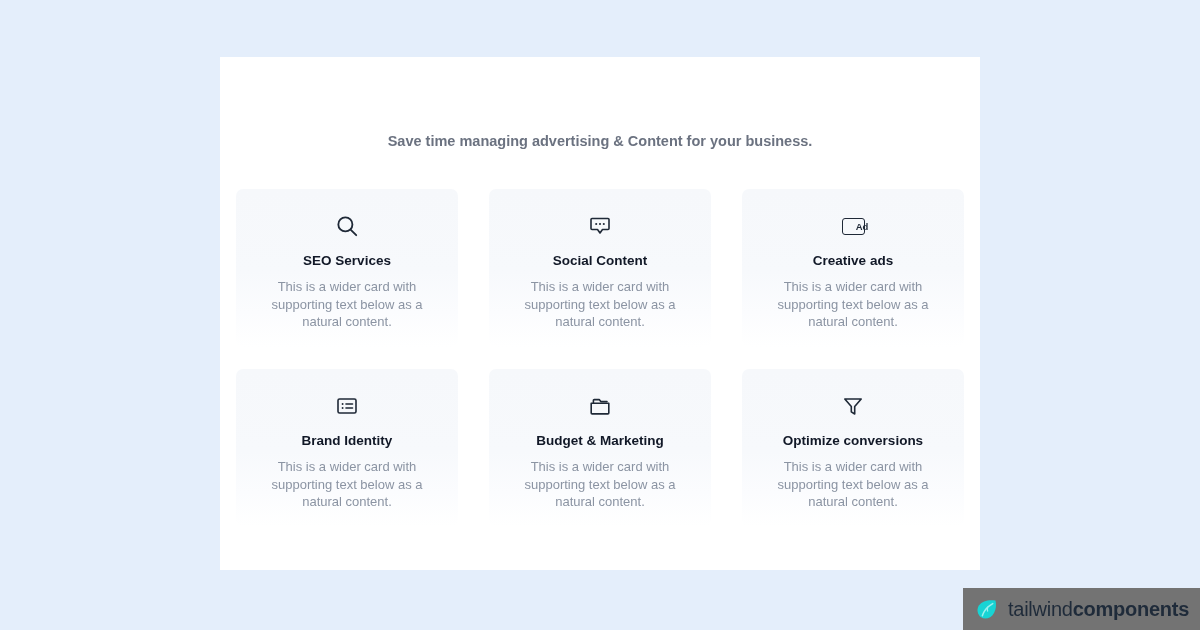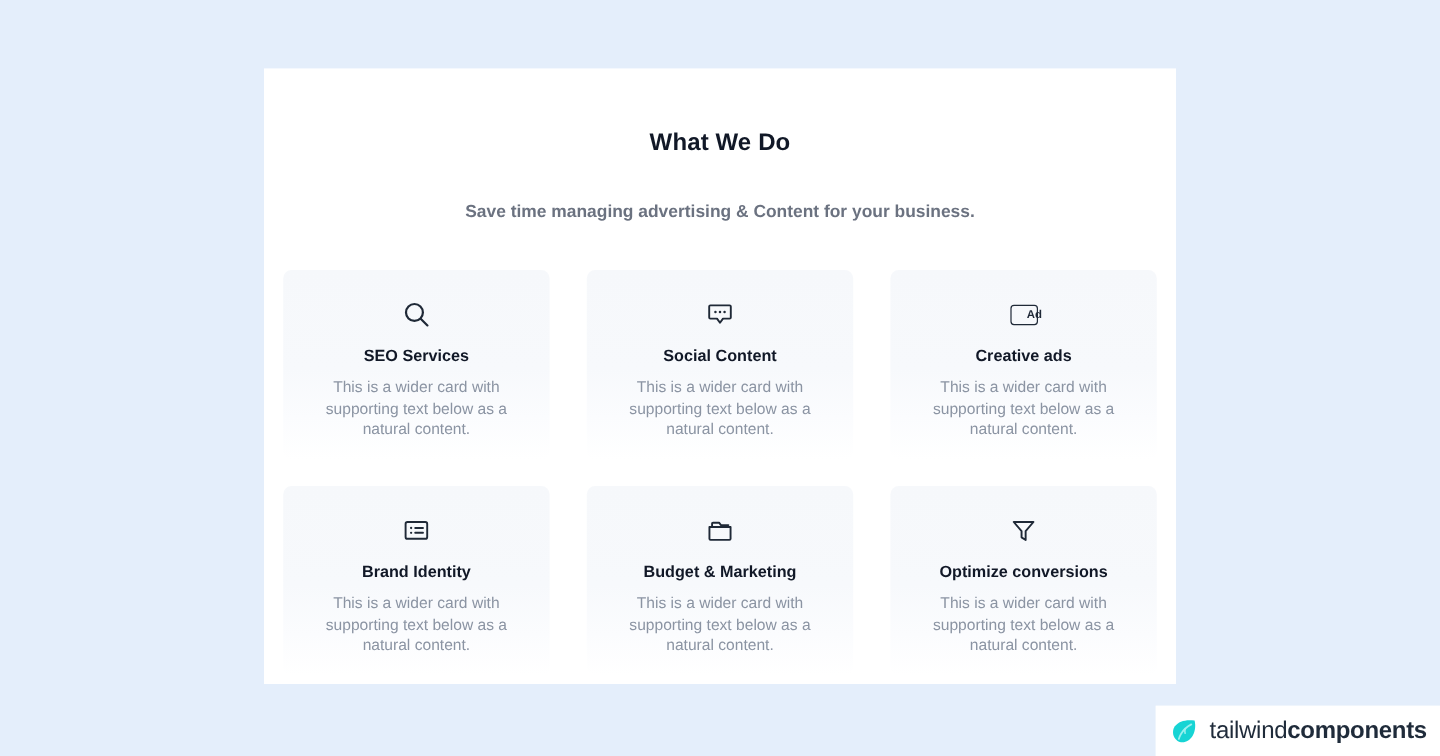--- a/index.html
+++ b/index.html
@@ -118,21 +118,21 @@
     padding-left: 18px;
   }
 
   
   .watermark {
     position: absolute;
     left: 963px;
     top: 588px;
     width: 237px;
     height: 42px;
-    background: #ffffff;
+    background: #737373;
     display: flex;
     align-items: center;
     padding-left: 11px;
     gap: 9px;
   }
   .wm-logo { width: 25px; height: 25px; display: block; flex: 0 0 auto; }
   .wm-text {
     font-size: 20px;
     color: #1f2b3a;
     letter-spacing: -0.25px;
@@ -141,21 +141,20 @@
   .wm-light { font-weight: 400; }
   .wm-bold  { font-weight: bold; }
 </style>
 </head>
 <body>
 
 <div class="page">
 
   <div class="container">
 
-    <h1 class="heading">What We Do</h1>
 
     <p class="subheading">Save time managing advertising &amp; Content for your business.</p>
 
     <div class="grid">
 
       <div class="card">
         <div class="card-icon">
           <svg width="26" height="26" viewBox="0 0 24 24" fill="none" stroke="currentColor" stroke-width="1.7" stroke-linecap="round" stroke-linejoin="round">
             <circle cx="10.5" cy="10.5" r="6.5"></circle>
             <line x1="15.3" y1="15.3" x2="20.5" y2="20.5"></line>

